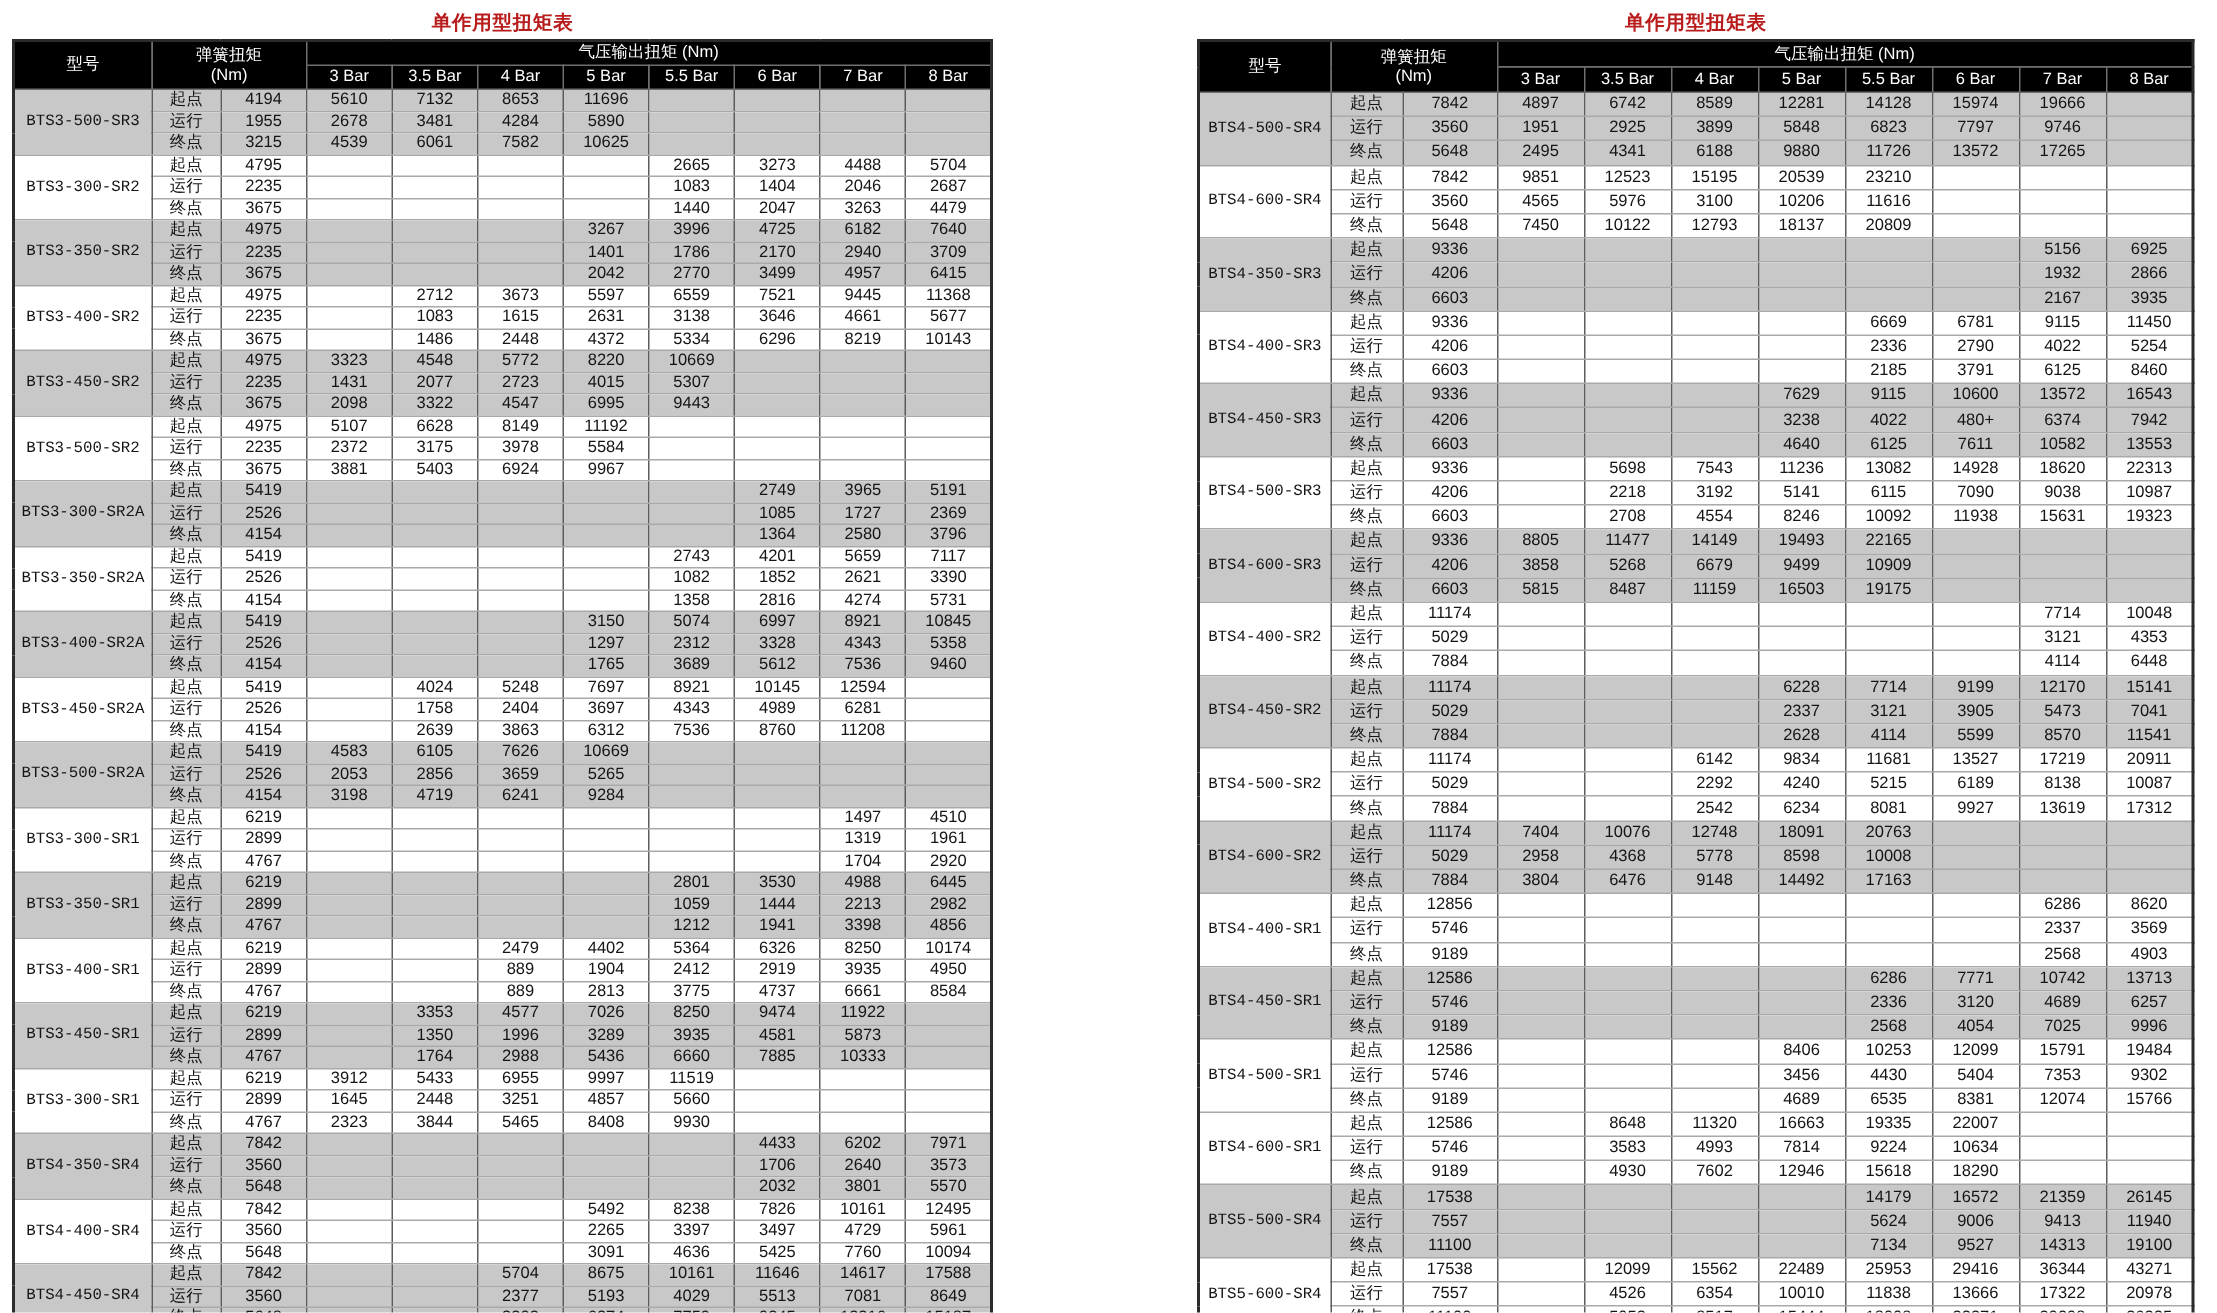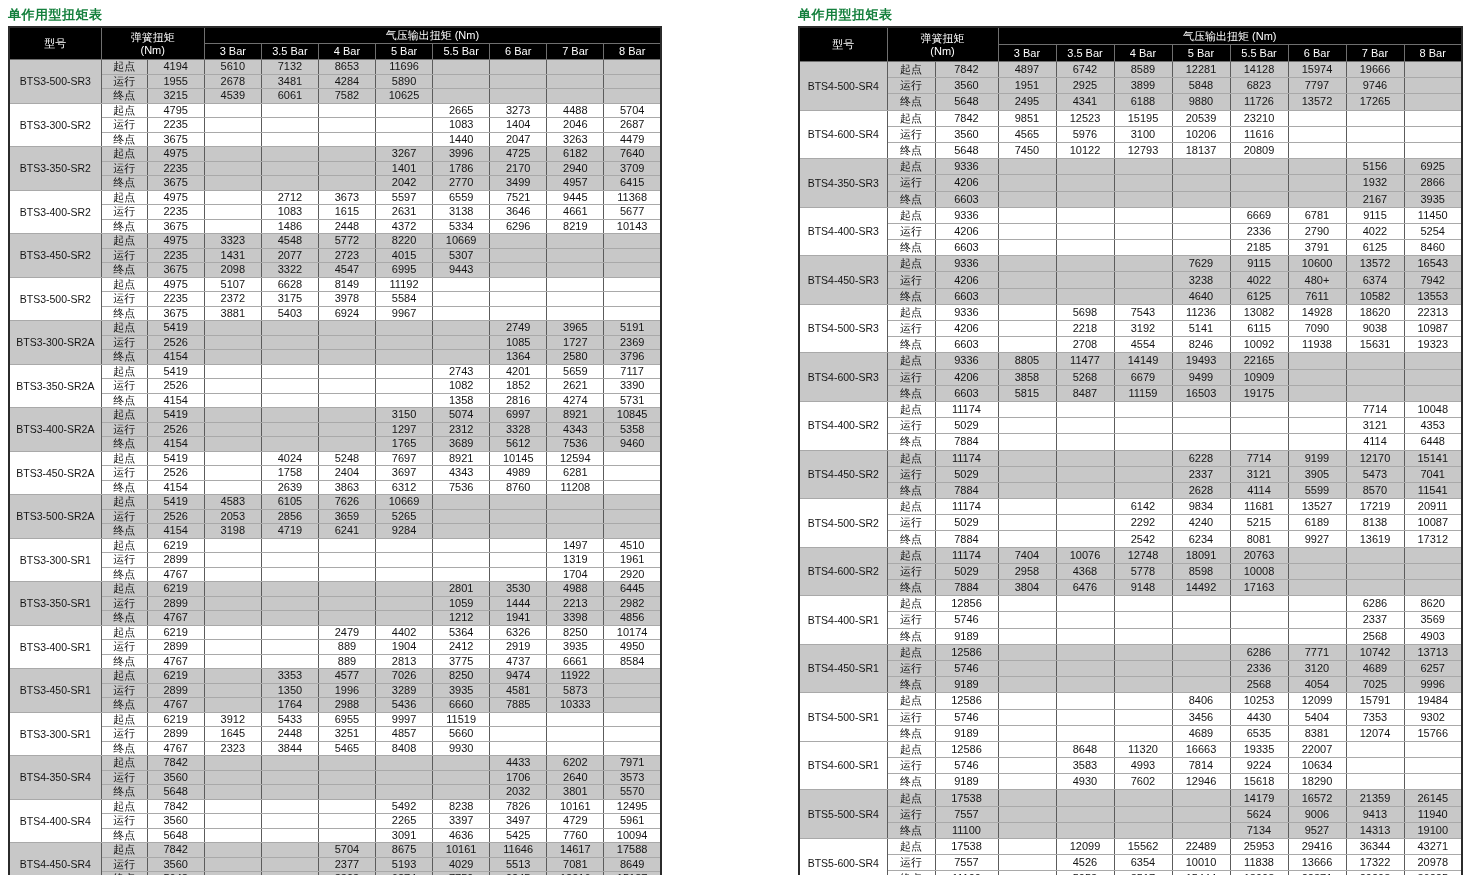--- a/index.html
+++ b/index.html
@@ -5,22 +5,22 @@
   html,body{margin:0;padding:0;}
   body{
     width:1478px;height:875px;position:relative;background:#ffffff;
     font-family:"Liberation Sans","DejaVu Sans",sans-serif;
     -webkit-font-smoothing:antialiased;
   }
   .tbl-section{position:absolute;top:6px;}
   .tbl-section.left{left:8px;}
   .tbl-section.right{left:798px;}
   .tbl-title{
-    color:#15803d;font-size:13px;font-weight:600;line-height:1;
-    margin:2px 0 5px 0;letter-spacing:.5px;
+    color:#b91c1c;font-size:13px;font-weight:600;line-height:1;
+    margin:2px 0 5px 0;letter-spacing:.5px;text-align:center;
   }
   table{
     border-collapse:collapse;table-layout:fixed;
     border:2px solid #2b2b2b;background:#fff;
   }
   .t0{width:654px;}
   .t1{width:662px;}
   thead th{
     background:#000;color:#fff;font-weight:400;font-size:11px;
     border:1px solid #6f6f6f;padding:0;line-height:1.15;
@@ -33,21 +33,21 @@
     font-size:11px;color:#141414;text-align:center;vertical-align:middle;
     padding:0;line-height:1;
     border-left:1px solid #5c5c5c;border-right:1px solid #5c5c5c;
     border-top:1px solid #a9a9a9;border-bottom:1px solid #a9a9a9;
     overflow:hidden;white-space:nowrap;
   }
   .t0 tbody td{height:13.5px;}
   .t1 tbody td{height:15.2px;}
   tr.group-top td{border-top:1.5px solid #2b2b2b;}
   tr.shaded td{background:#c8c8c8;}
-  td.model{font-size:10.5px;}
+  td.model{font-size:10.5px;font-family:Liberation Mono, monospace;}
 </style>
 </head>
 <body>
 
 <section class="tbl-section left">
   <div class="tbl-title">单作用型扭矩表</div>
   <table class="t0">
     <colgroup>
       <col style="width:92px">
         <col style="width:46px">

